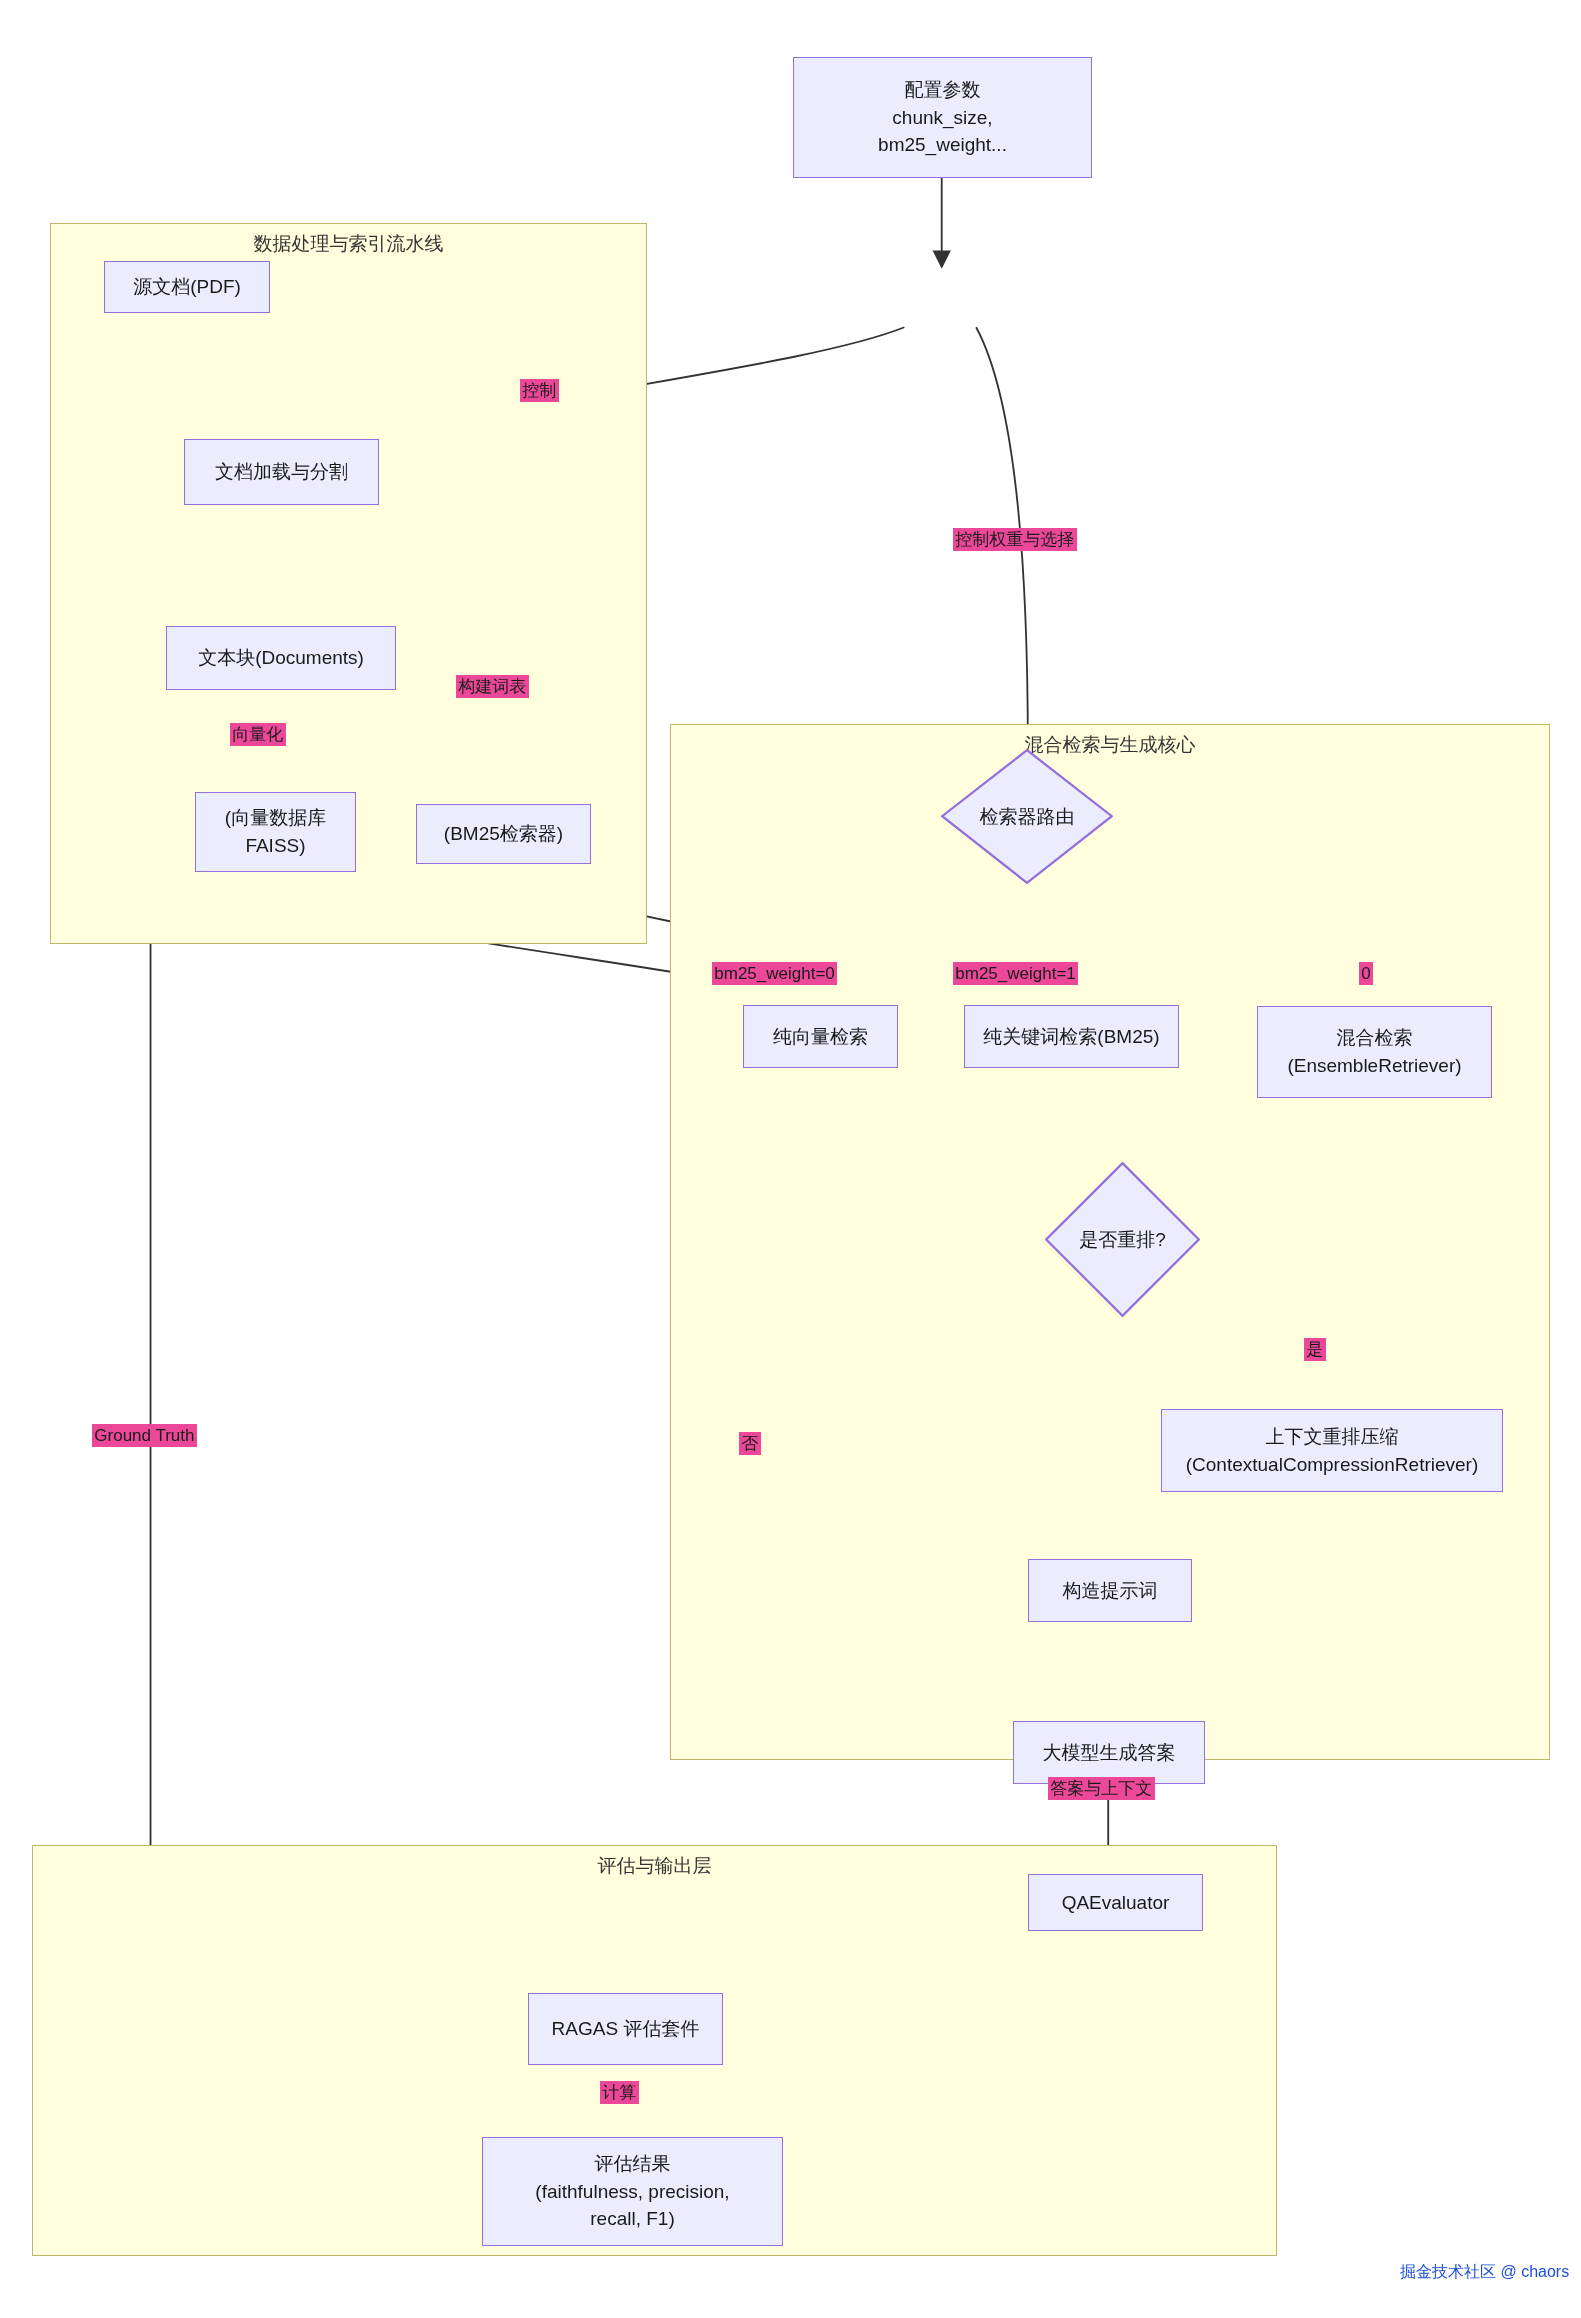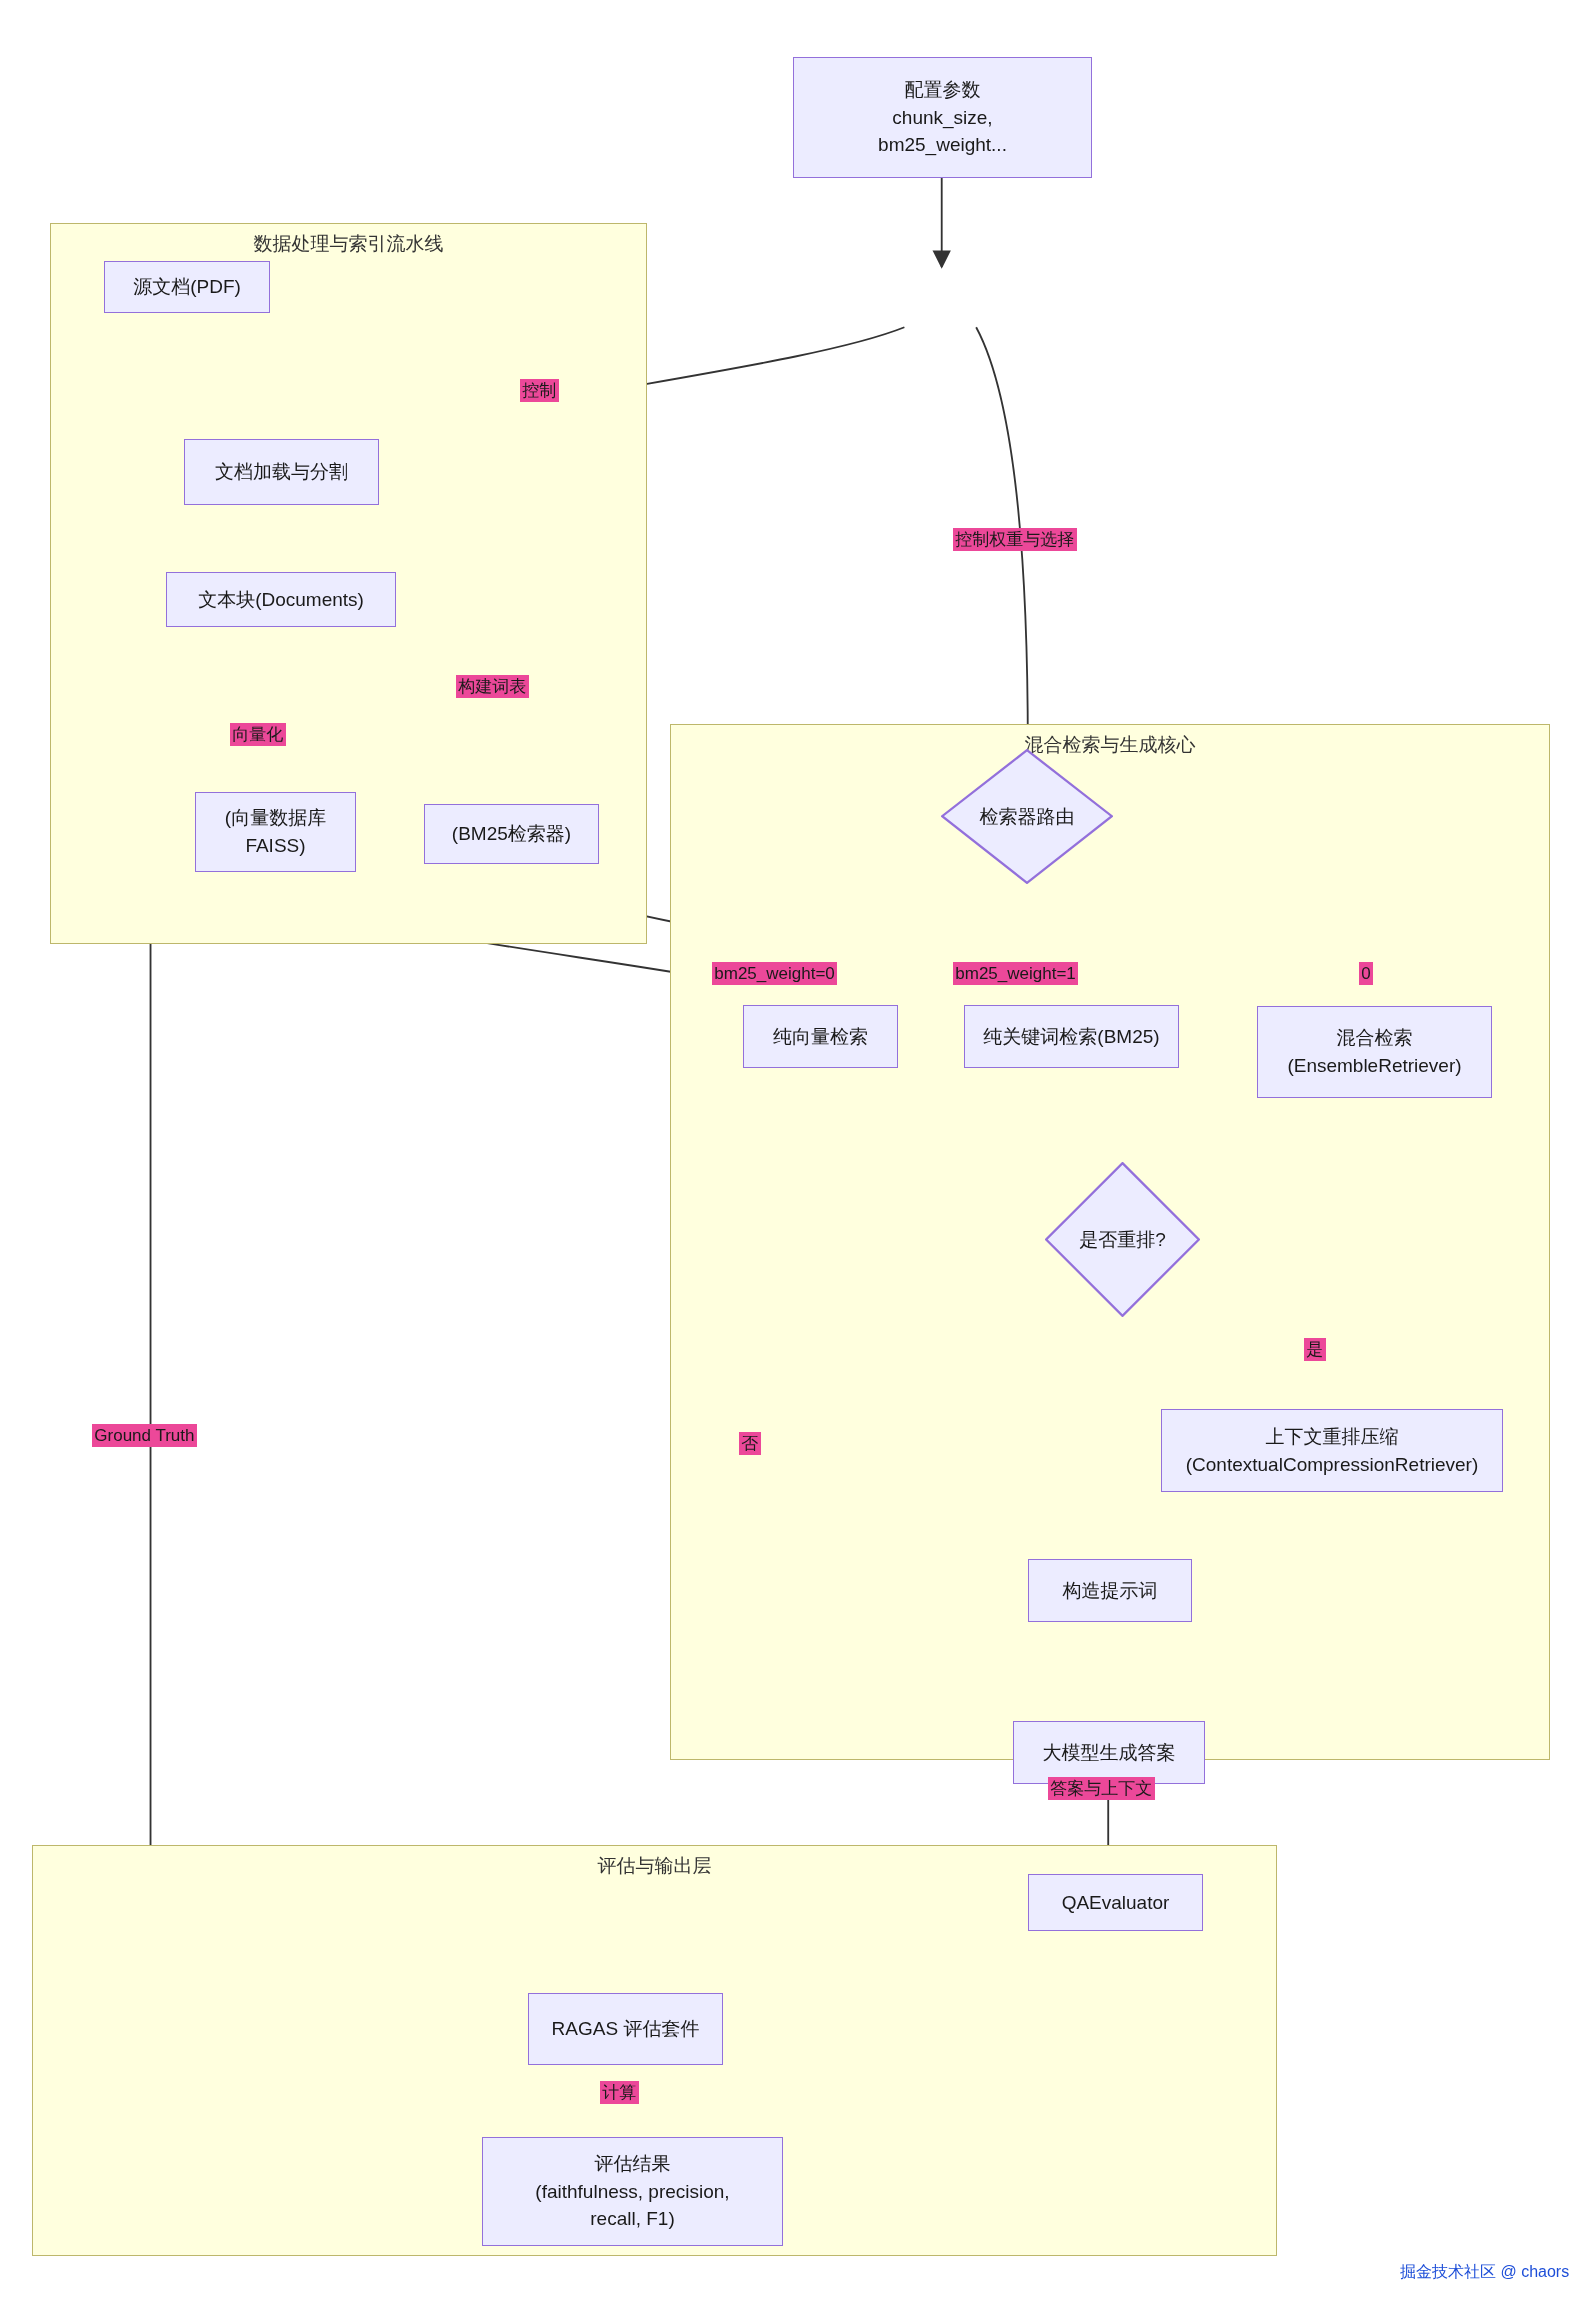--- a/index.html
+++ b/index.html
@@ -176,30 +176,30 @@
 
 
   <div class="node" style="left:104px; top:261px; width:166px; height:52px;">
     <span class="lines">源文档(PDF)</span>
   </div>
 
   <div class="node" style="left:184px; top:439px; width:195px; height:66px;">
     <span class="lines">文档加载与分割</span>
   </div>
 
-  <div class="node" style="left:166px; top:572px; width:230px; height:55px;justify-content:center;">
+  <div class="node" style="left:166px; top:626px; width:230px; height:64px;justify-content:center;">
     <span class="lines">文本块(Documents)</span>
   </div>
 
   <div class="node" style="left:195px; top:792px; width:161px; height:80px;">
     <span class="lines">(向量数据库
 FAISS)</span>
   </div>
 
-  <div class="node" style="left:416px; top:804px; width:175px; height:60px;margin-left:8px;">
+  <div class="node" style="left:416px; top:804px; width:175px; height:60px;">
     <span class="lines">(BM25检索器)</span>
   </div>
 
   <div class="diamond-wrap" style="left:941px; top:749px; width:172px; height:135px;">
     <svg class="diamond-shape" viewBox="0 0 300 235" preserveAspectRatio="none">
       <polygon points="150,2 298,117 150,233 2,117" fill="#ececff" stroke="#9370db" stroke-width="4"></polygon>
     </svg>
     <span class="diamond-label">检索器路由</span>
   </div>
 

